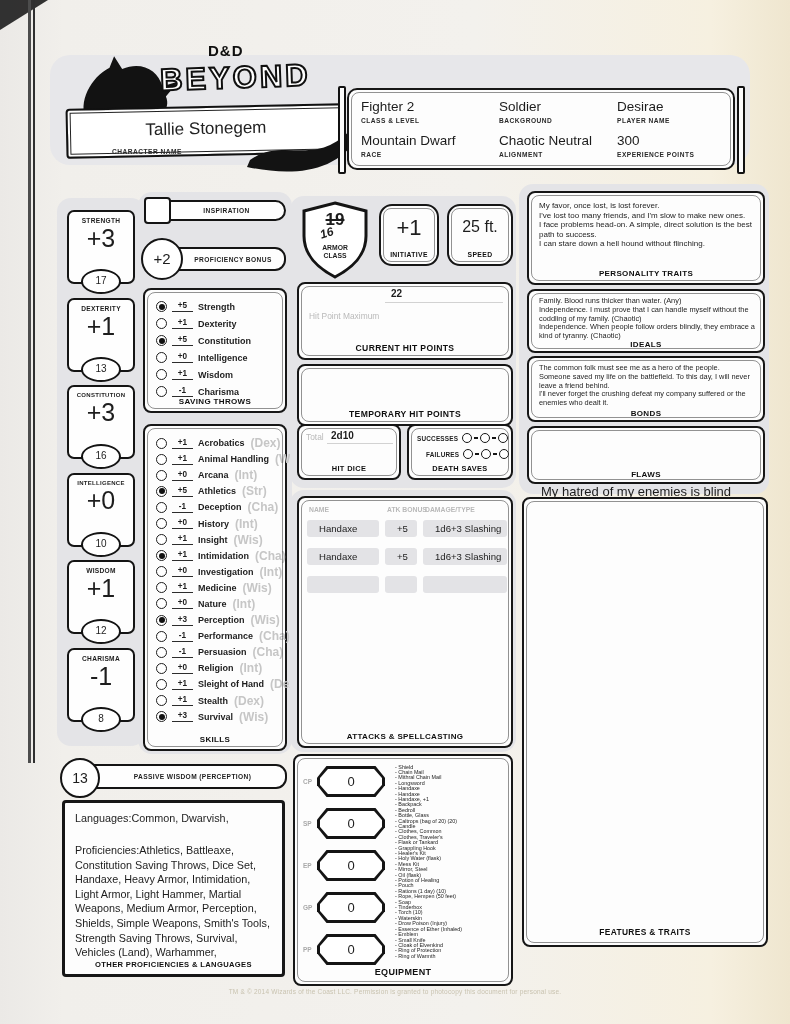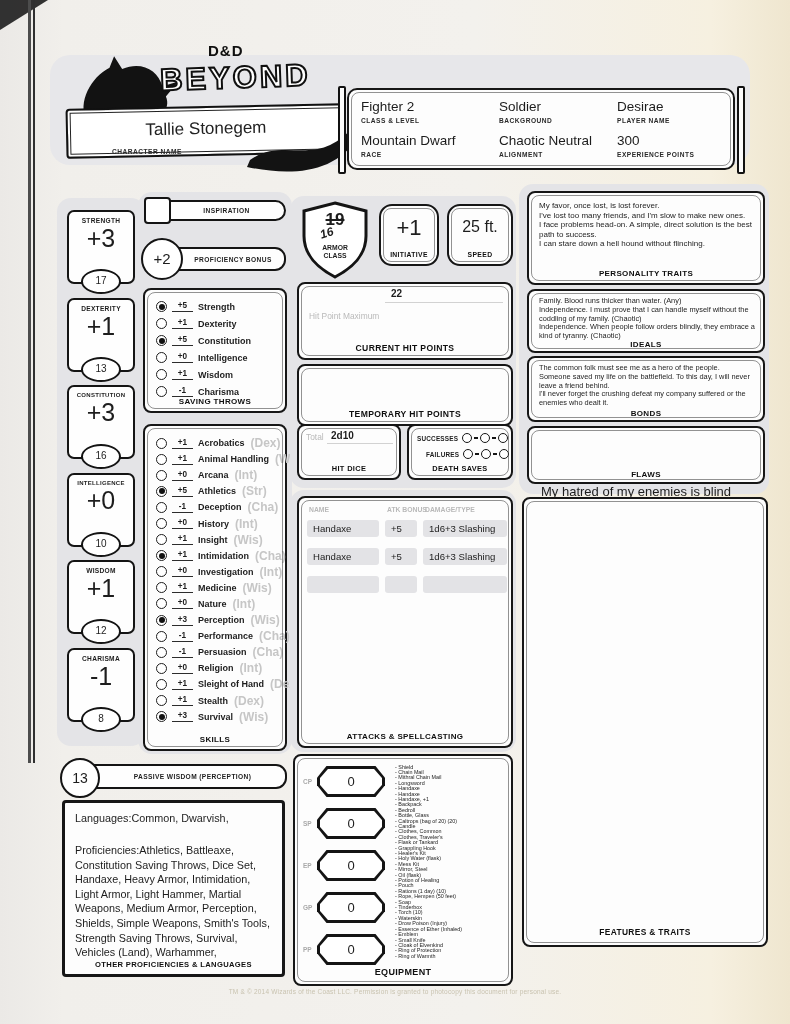--- a/index.html
+++ b/index.html
@@ -24,21 +24,21 @@
   .circlebox{position:absolute;border:2.4px solid #141414;border-radius:50%;background:#fff;text-align:center;box-sizing:border-box;z-index:2;}
   .checkbox{position:absolute;border:2.4px solid #141414;border-radius:4px;background:#fff;box-sizing:border-box;z-index:2;}
   
   .prow{display:flex;align-items:center;gap:5px;padding-left:11px;}
   .radio{flex:0 0 auto;width:9px;height:9px;border:1.6px solid #1d1d1d;border-radius:50%;position:relative;background:#fff;}
   .radio.filled::after{content:"";position:absolute;inset:1.5px;border-radius:50%;background:#111;}
   .val{flex:0 0 auto;display:inline-block;width:21px;border-bottom:1.2px solid #2c2c2c;text-align:center;font-size:8.2px;font-weight:700;padding-bottom:1px;}
   .nm{font-size:9px;font-weight:600;white-space:nowrap;}
   .abil{font-size:12px;color:#c6c6c6;font-weight:600;margin-left:1px;white-space:nowrap;}
   
-  .chip{position:absolute;background:#e3e3e6;border-radius:3px;height:17px;line-height:17px;font-size:9.6px;padding-left:6px;box-sizing:border-box;}
+  .chip{position:absolute;background:#e3e3e6;border-radius:3px;height:17px;line-height:17px;font-size:9.6px;padding-left:12px;box-sizing:border-box;}
   
   .hexo{position:absolute;width:68px;height:31px;background:#141414;
     clip-path:polygon(14% 0,86% 0,100% 38%,100% 62%,86% 100%,14% 100%,0 62%,0 38%);}
   .hexi{position:absolute;inset:2.6px;background:#fff;
     clip-path:polygon(14% 0,86% 0,100% 38%,100% 62%,86% 100%,14% 100%,0 62%,0 38%);
     text-align:center;font-size:13px;line-height:26px;}
   .cointag{position:absolute;font-size:6.5px;font-weight:700;color:#a9a9a9;}
   
   .dsrow{display:flex;align-items:center;gap:2px;}
   .dslabel{font-size:6.4px;font-weight:700;letter-spacing:.2px;margin-right:2px;}

